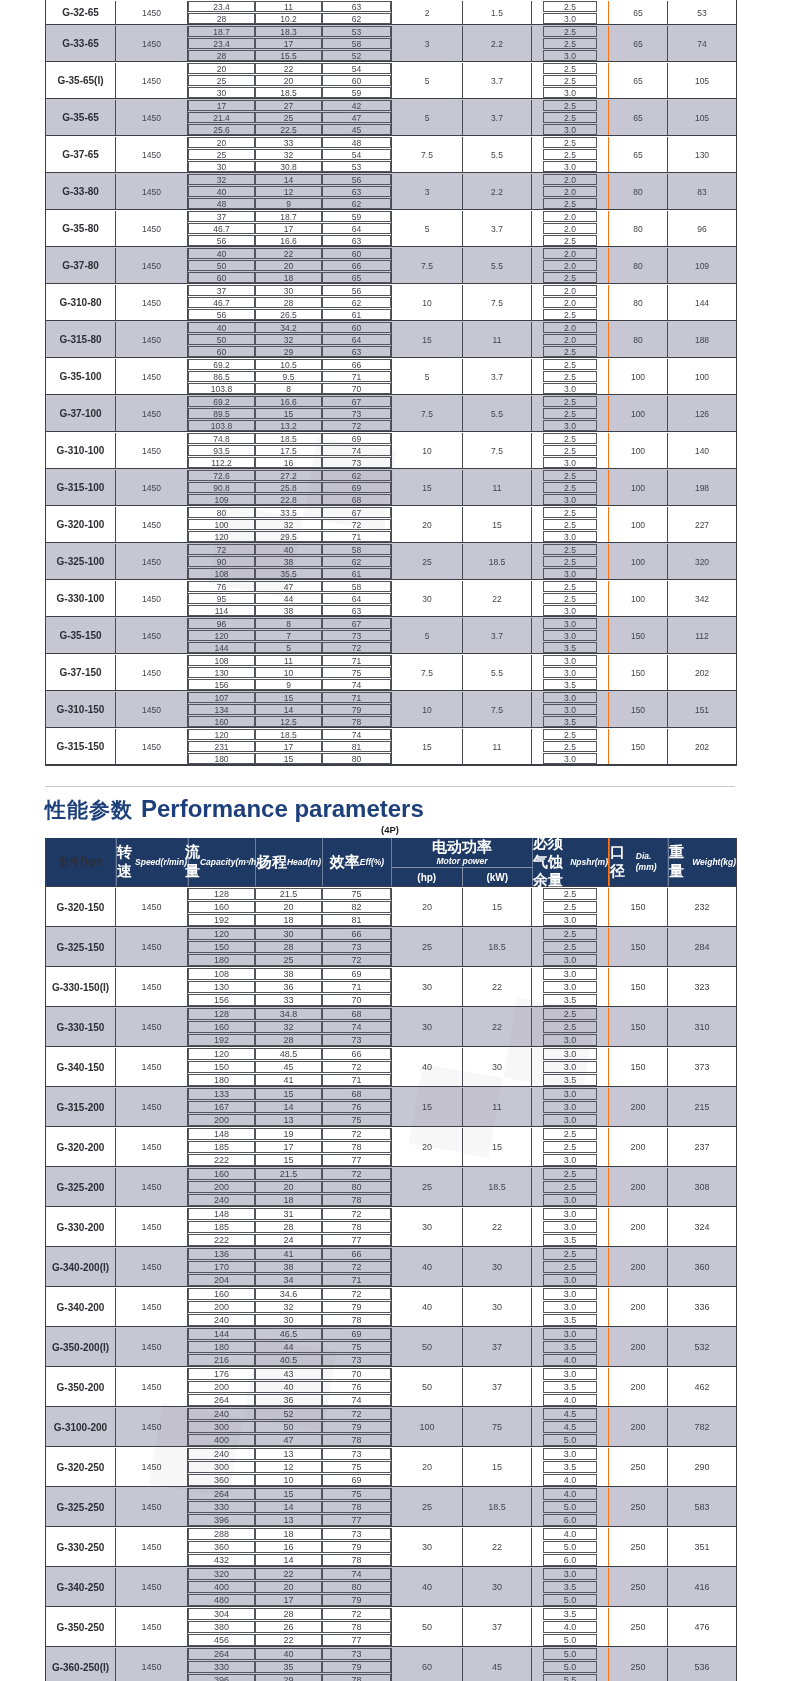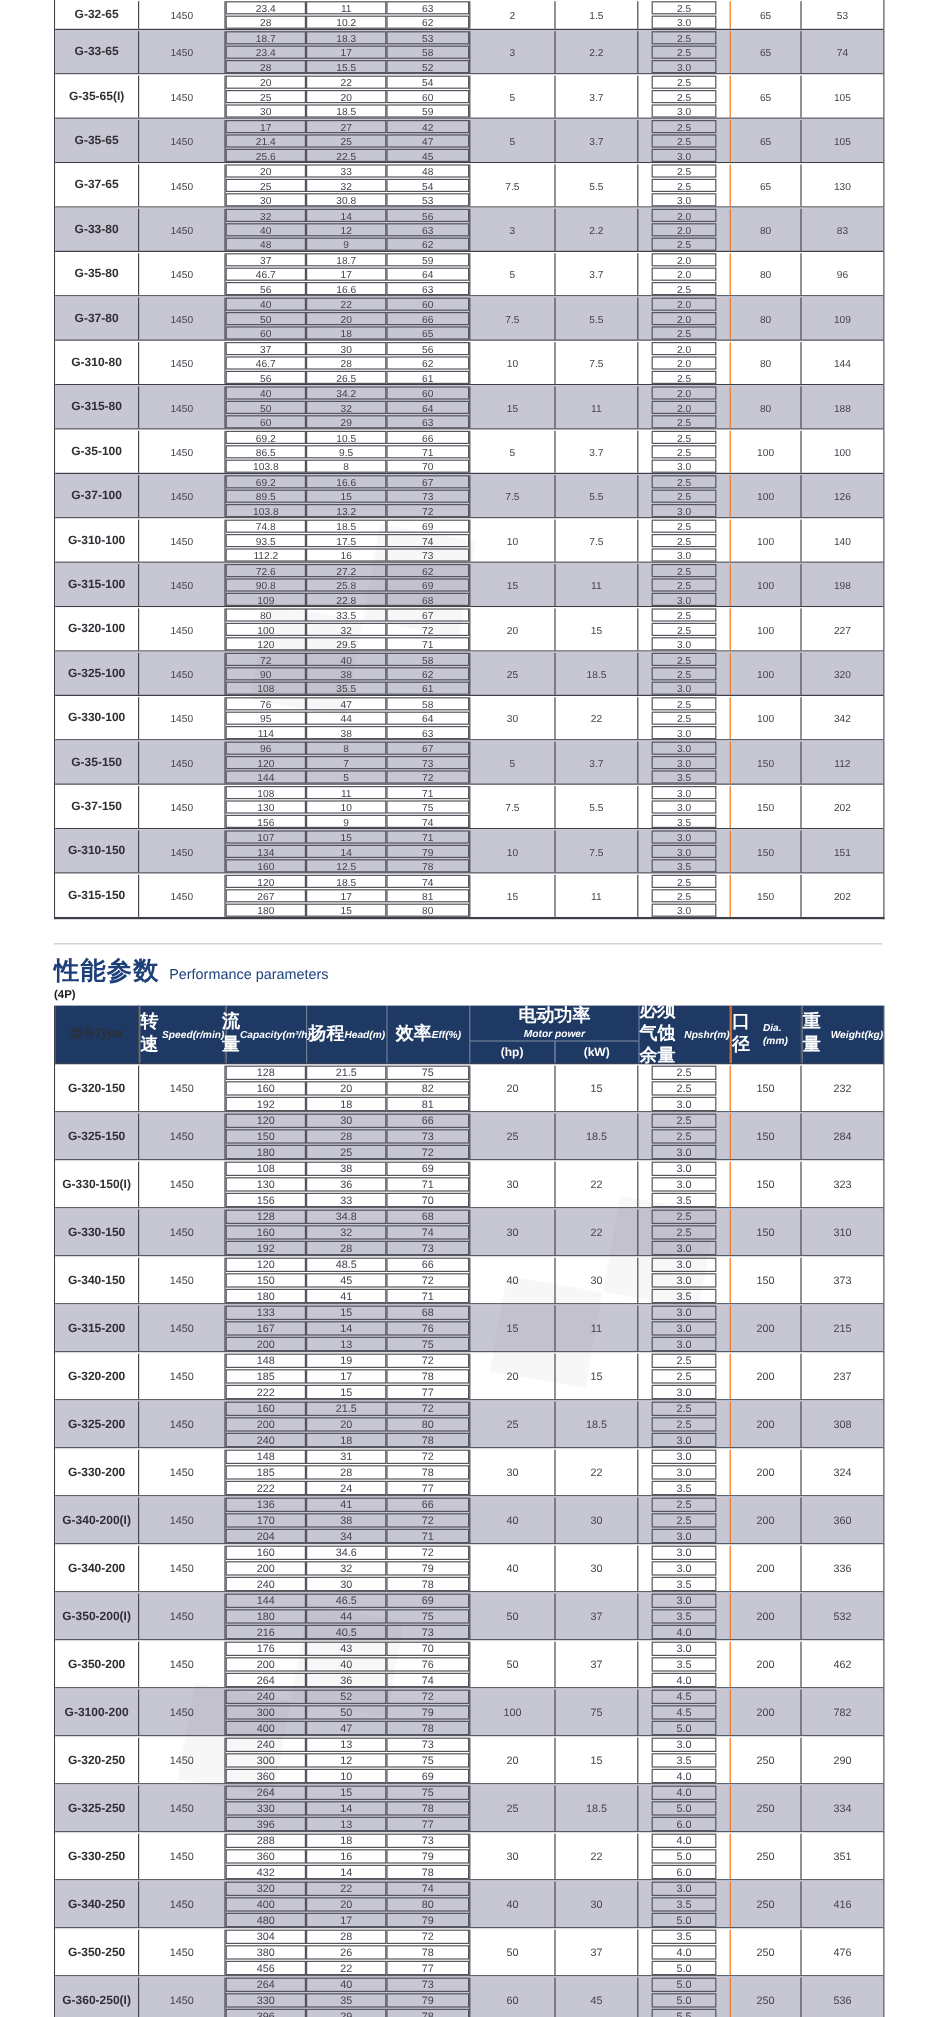--- a/index.html
+++ b/index.html
@@ -36,22 +36,22 @@
   .t2 .box{height:12px;font-size:9px;}
   .c-npsh .box{margin-left:11px;margin-right:11px;}
   .t1 .cell{font-size:8.5px;}
   .t2 .cell{font-size:9px;}
   .c-model span{font-weight:bold;color:#2e2e34;font-size:10px;}
   .num{color:#44444c;}
   
   .section-divider{margin-top:20px;height:1px;background:#c9c9c9;width:690px;}
   .sec-head{margin-top:8px;height:28px;display:flex;align-items:baseline;gap:8px;color:#1d3f7a;}
   .sec-head .zh{font-size:21px;font-weight:bold;letter-spacing:1px;font-family:Liberation Mono, monospace;}
-  .sec-head .en{font-size:12px;font-weight:400;}
-  .pole-note{margin-top:1px;height:12px;text-align:left;font-size:9.5px;color:#1b1b1b;font-weight:bold;}
+  .sec-head .en{font-size:24px;font-weight:700;}
+  .pole-note{margin-top:1px;height:12px;text-align:center;font-size:9.5px;color:#1b1b1b;font-weight:bold;}
   
   .t2-header{display:flex;background:#1e3964;color:#fff;height:48px;border-bottom:1px solid #3e3e46;margin-top:2px;}
   .h-cell{box-sizing:border-box;display:flex;flex-direction:row;align-items:center;justify-content:center;
           border-left:1px solid rgba(255,255,255,.35);line-height:1.25;}
   .h-cell:first-child{border-left:none;}
   .h-zh{font-size:15px;font-weight:bold;}
   .h-en{font-size:8.5px;font-weight:bold;font-style:italic;}
   .h-motor{width:141px;box-sizing:border-box;display:flex;flex-direction:column;border-left:1px solid rgba(255,255,255,.35);}
   .h-motor-top{height:29px;display:flex;flex-direction:column;align-items:center;justify-content:center;
                border-bottom:1px solid rgba(255,255,255,.45);line-height:1.2;}
@@ -1345,21 +1345,21 @@
           <span class="num">G-315-150</span>
         </div>
         <div class="cell c-speed">
           <span class="num">1450</span>
         </div>
         <div class="col c-cap">
           <div class="box">
             <span class="num">120</span>
           </div>
           <div class="box">
-            <span class="num">267</span>
+            <span class="num">231</span>
           </div>
           <div class="box">
             <span class="num">180</span>
           </div>
         </div>
         <div class="col c-head">
           <div class="box">
             <span class="num">18.5</span>
           </div>
           <div class="box">
@@ -2476,21 +2476,21 @@
               <span class="num">5.0</span>
             </div>
             <div class="box">
               <span class="num">6.0</span>
             </div>
           </div>
           <div class="cell c-dia">
             <span class="num">250</span>
           </div>
           <div class="cell c-wt">
-            <span class="num">334</span>
+            <span class="num">583</span>
           </div>
         </div>
         <div class="group">
           <div class="cell c-model">
             <span class="num">G-330-250</span>
           </div>
           <div class="cell c-speed">
             <span class="num">1450</span>
           </div>
           <div class="col c-cap">

